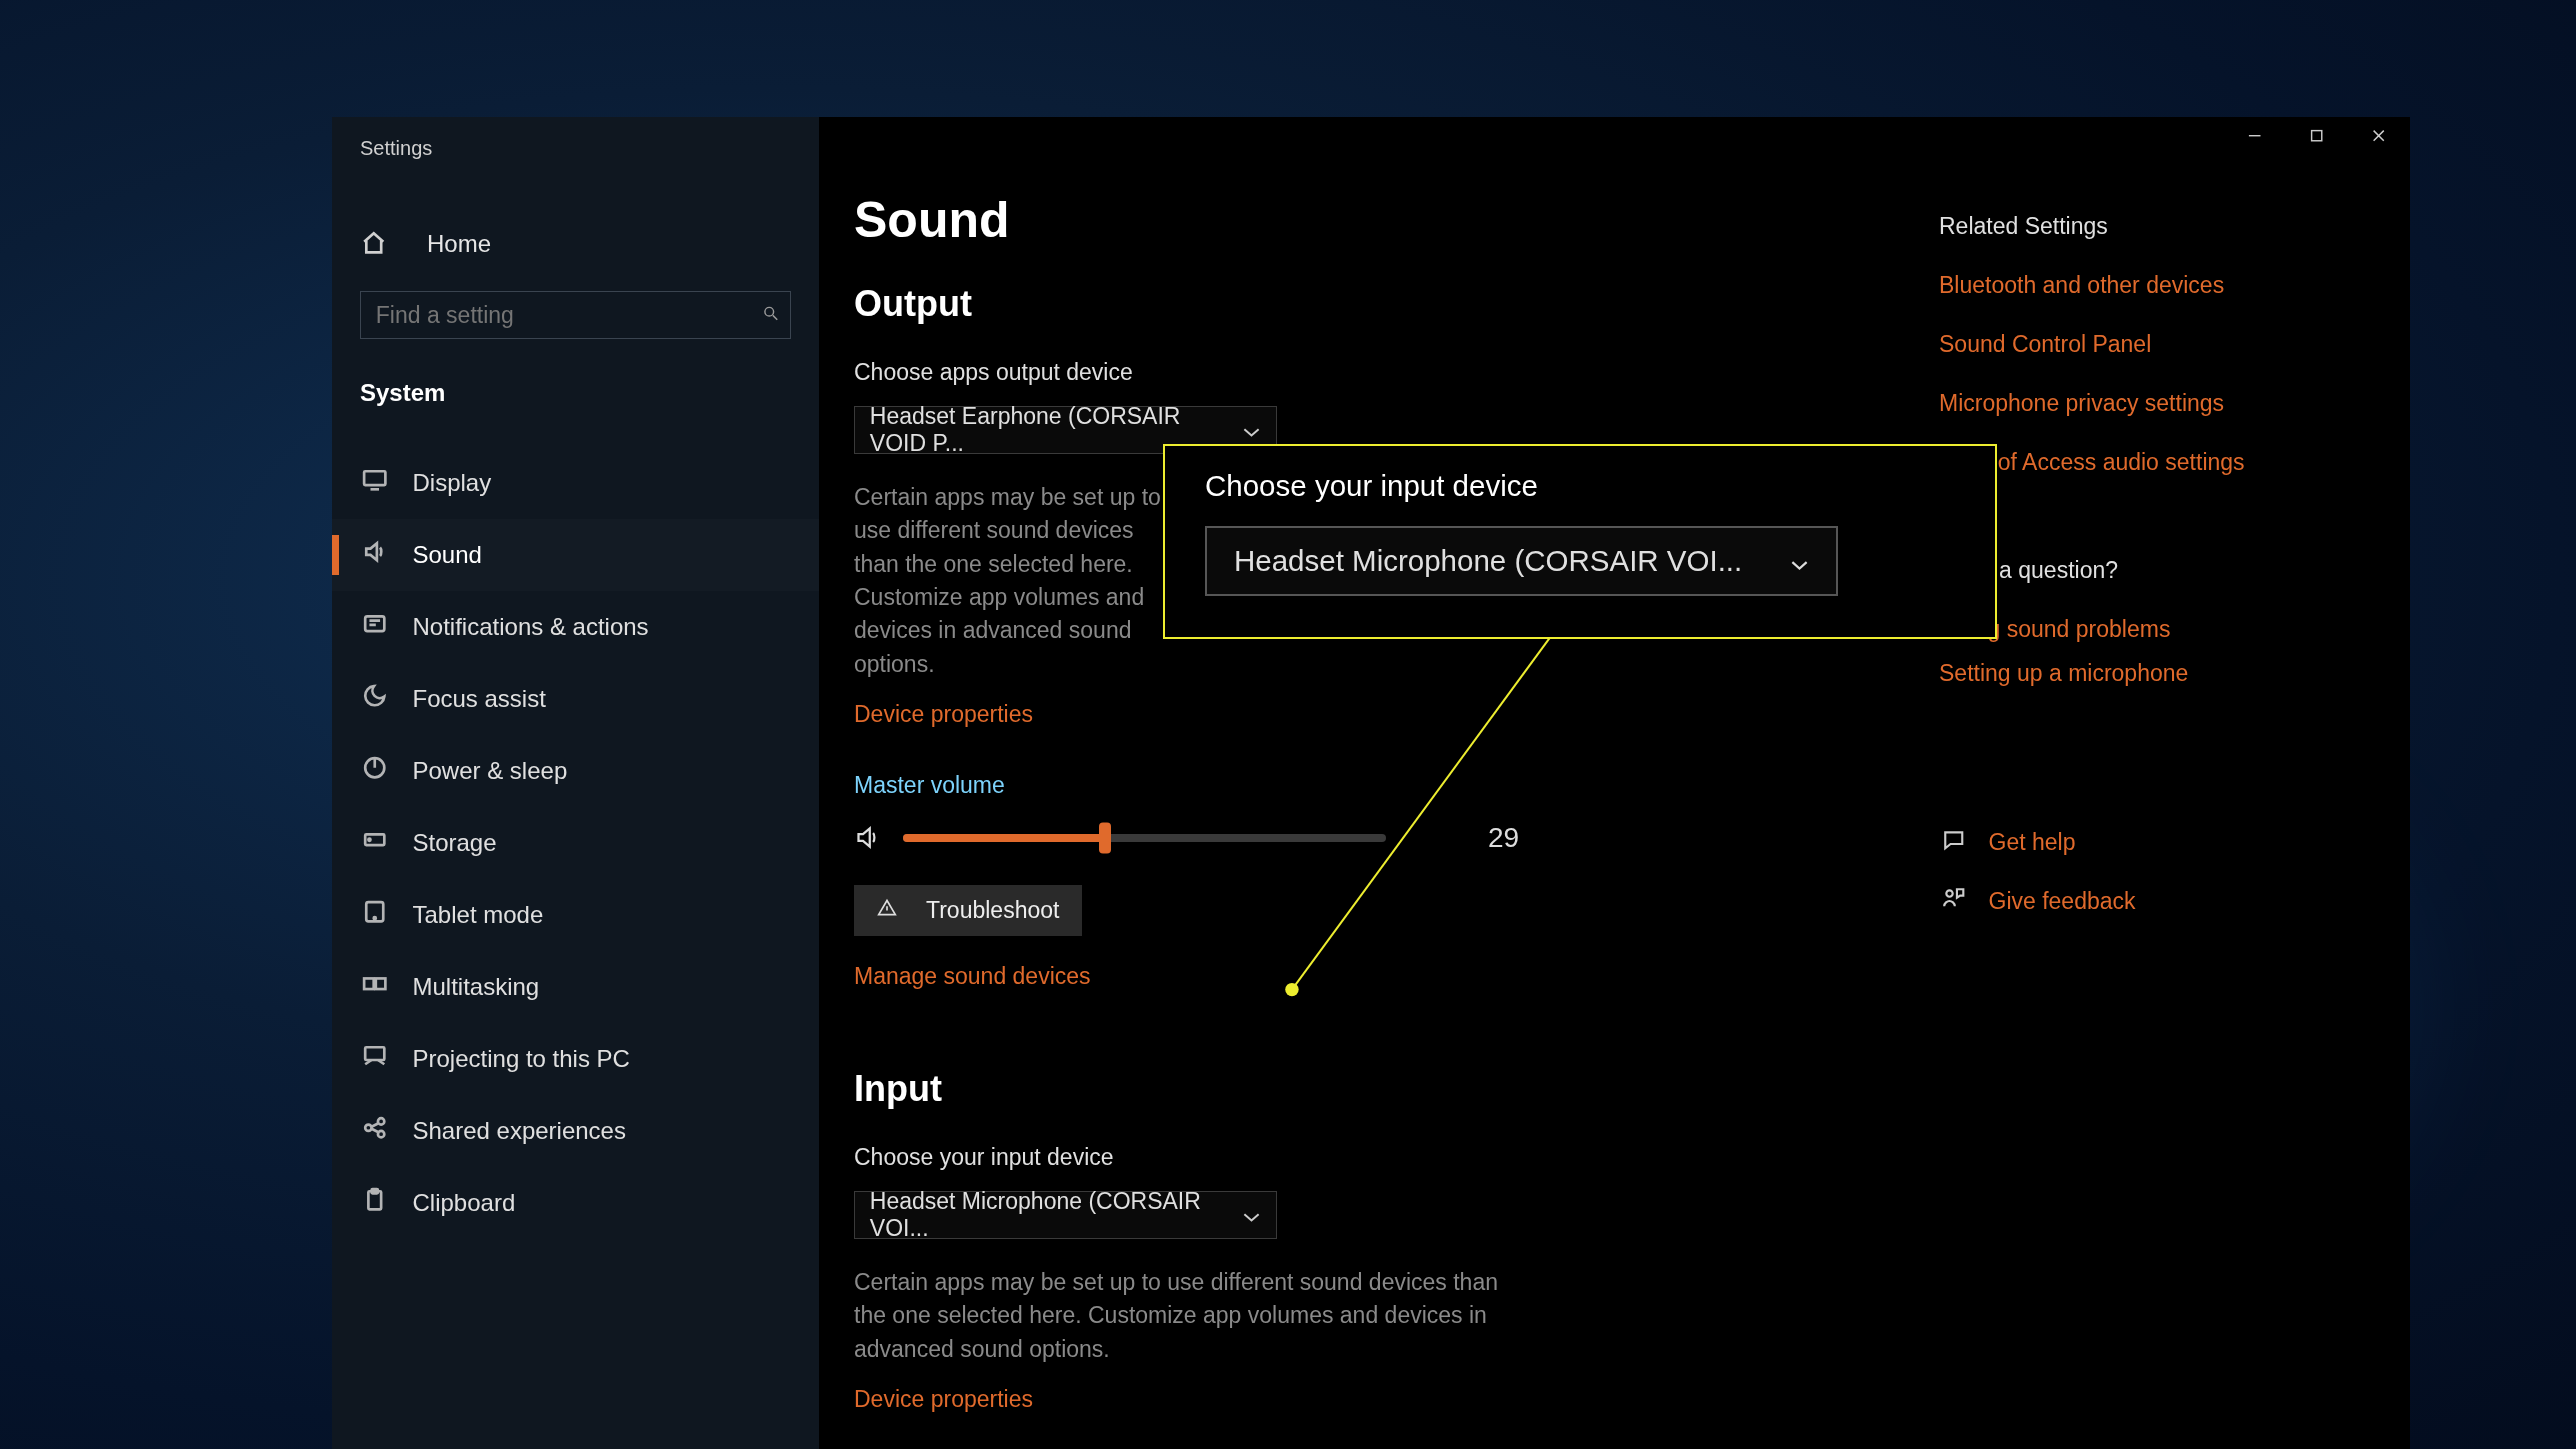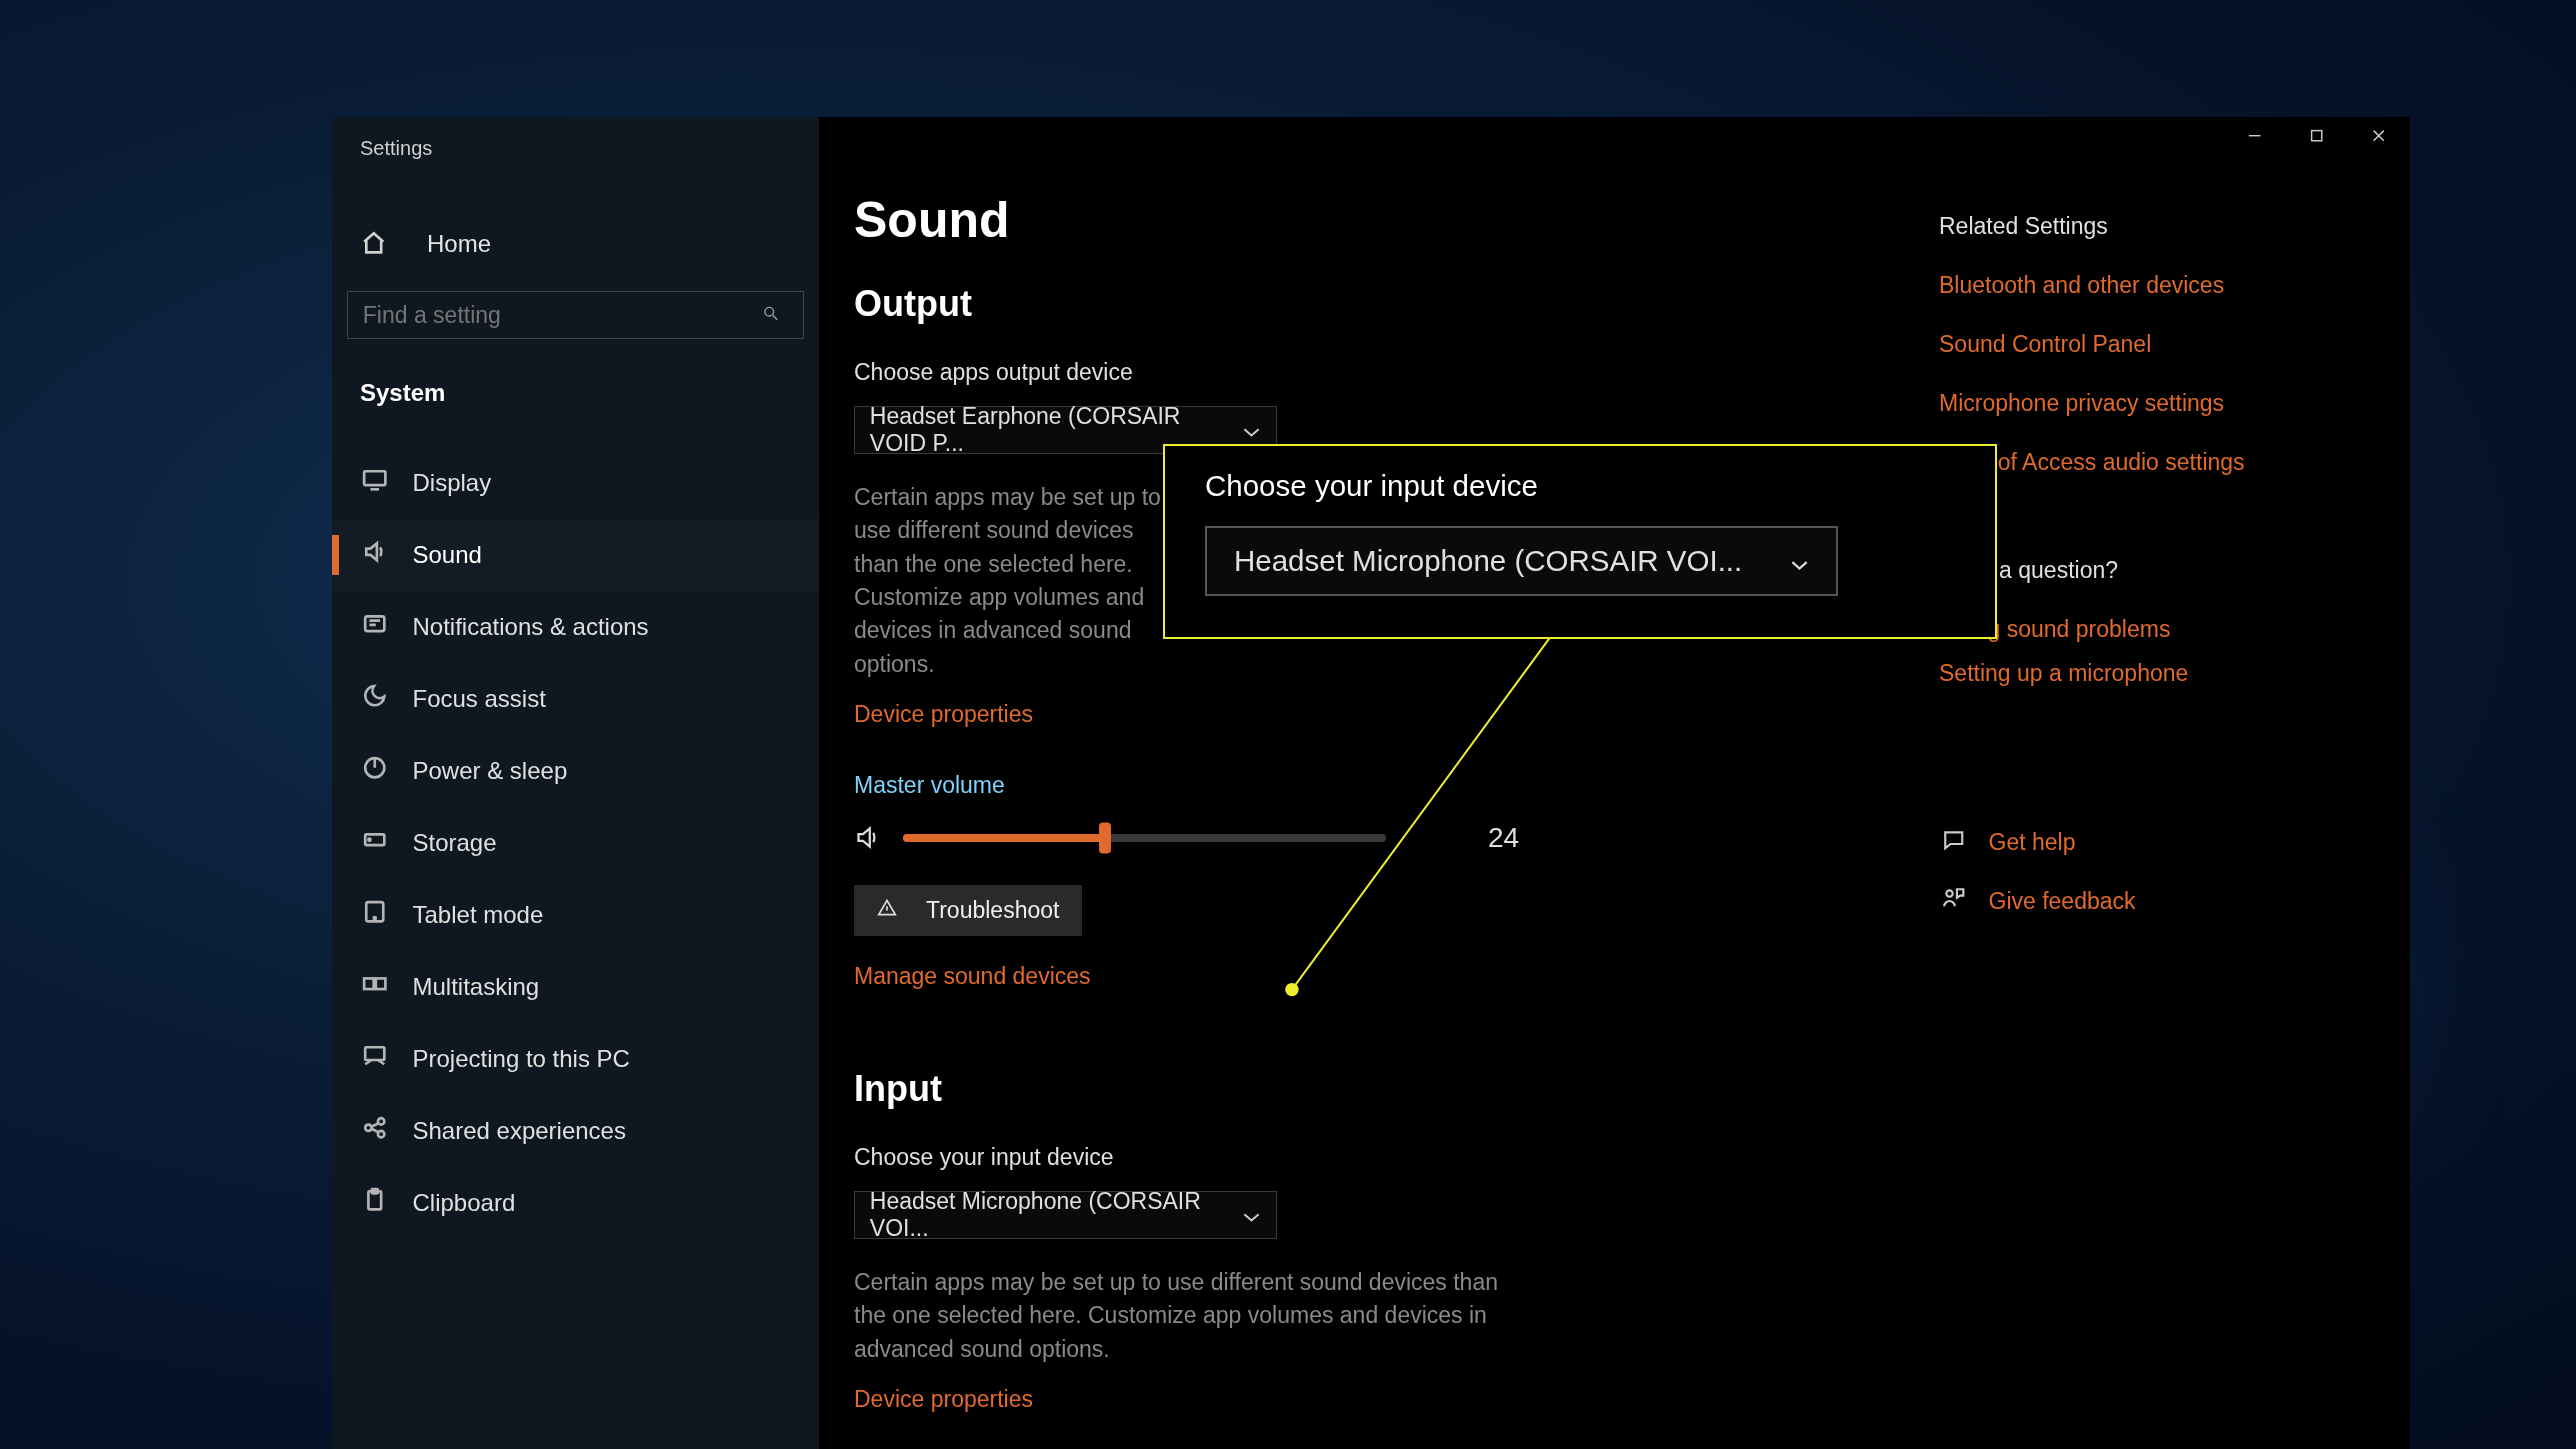--- a/index.html
+++ b/index.html
@@ -46,21 +46,21 @@
     display: flex;
     align-items: center;
     gap: 40px;
     padding: 0 28px;
     height: 40px;
     margin-bottom: 27px;
     cursor: pointer;
   }
   .home-row .ico { width: 27px; text-align: center; }
   .home-row span.lbl { font-size: 24px; color: #e6e6e6; }
-  .search-wrap { padding: 0 15px; margin-bottom: 40px; text-decoration: underline; }
+  .search-wrap { padding: 0 28px; margin-bottom: 40px; text-decoration: underline; }
   .search-box {
     width: 100%;
     height: 48px;
     background: transparent;
     border: 1.3px solid #3a4450;
     color: #a0a0a0;
     font-size: 23px;
     padding: 0 40px 0 14.8px;
     outline: none;
   }
@@ -370,21 +370,21 @@
           <span class="speaker-ico">
             <svg viewBox="0 0 24 24" width="27" height="27" stroke="#ddd" fill="none" stroke-width="2">
                 <path d="M4 9v6h4l6 5V4L8 9H4z"></path>
                 <path d="M17 8c1.5 1.5 1.5 6.5 0 8"></path>
               </svg>
           </span>
           <div class="slider">
             <div class="fill"></div>
             <div class="thumb"></div>
           </div>
-          <span class="vol-val">24</span>
+          <span class="vol-val">29</span>
         </div>
 
         <button class="btn">
           <span><svg viewBox="0 0 24 24" width="20" height="20" stroke="#ddd" fill="none" stroke-width="2">
                 <path d="M12 3 L22 20 H2 Z"></path>
                 <path d="M12 10v5M12 18v0"></path>
               </svg></span>
           <span>Troubleshoot</span>
         </button>
         <div><a class="link">Manage sound devices</a></div>

